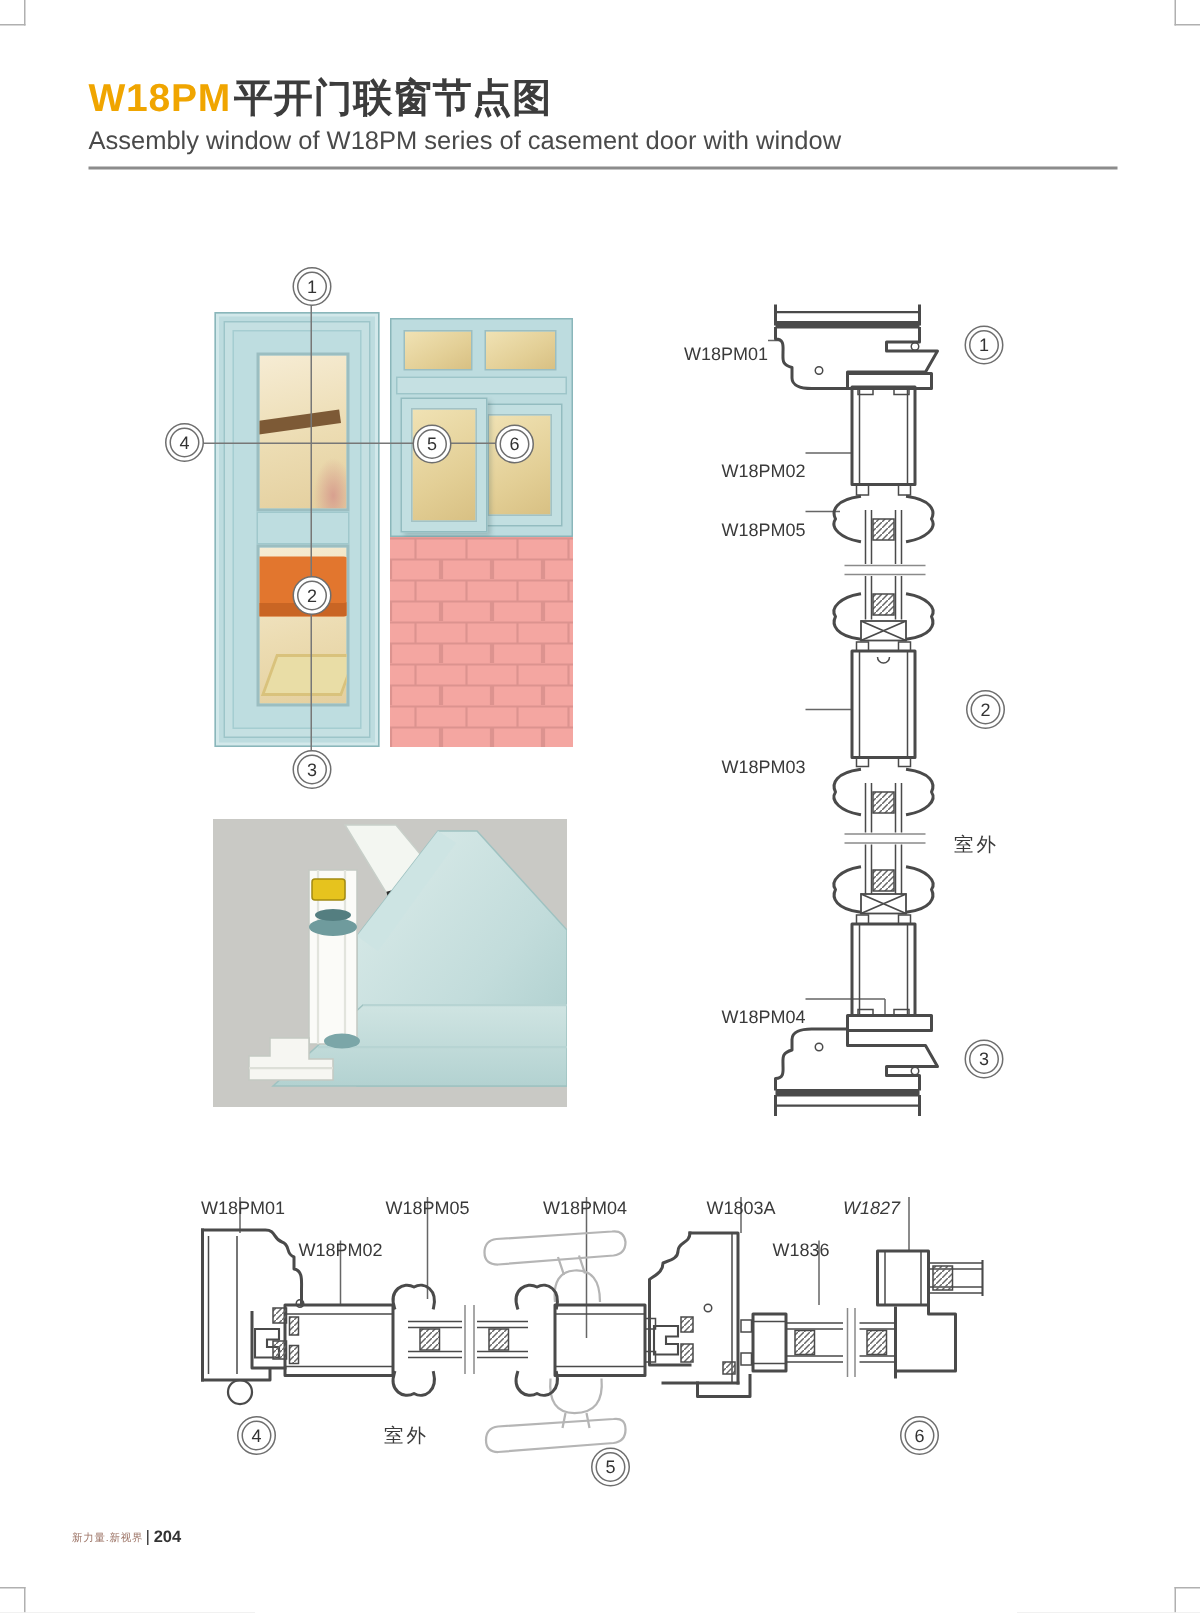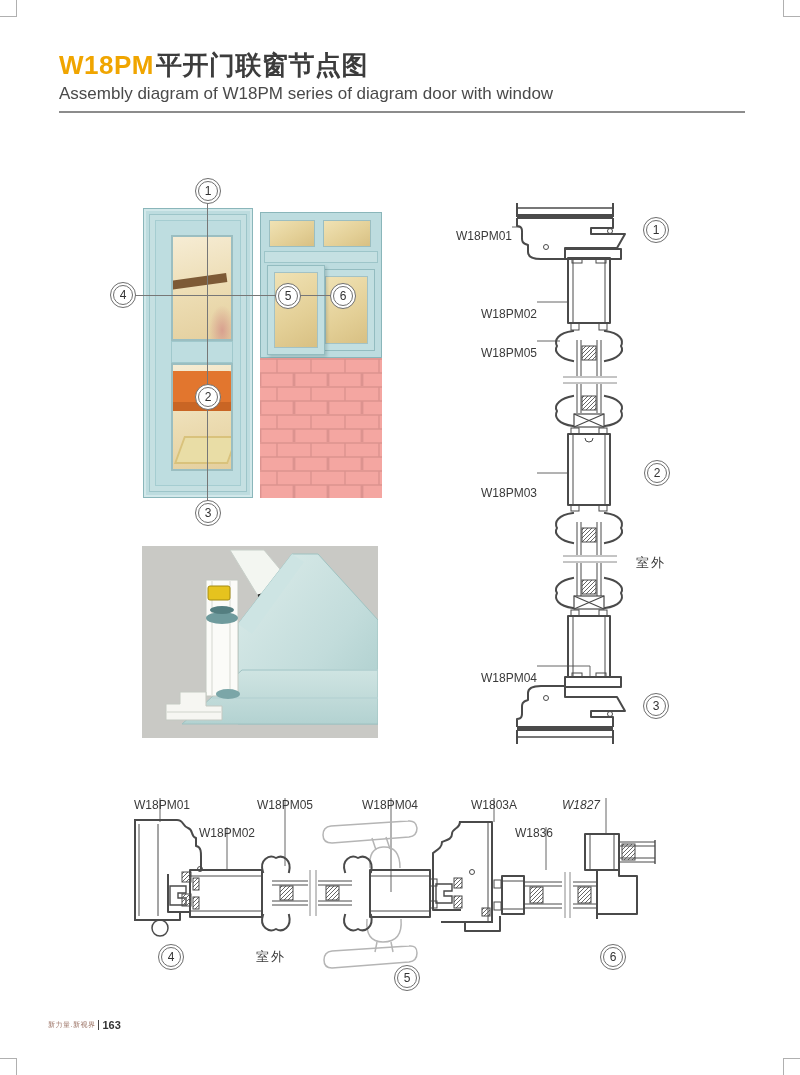--- a/index.html
+++ b/index.html
@@ -71,21 +71,21 @@
 <div class="page">
 
   <div class="crop tl"></div>
   <div class="crop tr"></div>
   <div class="crop bl"></div>
   <div class="crop br"></div>
 
   <div class="title">
     <span class="code">W18PM</span><span>平开门联窗节点图</span>
   </div>
-  <div class="subtitle">Assembly diagram of W18PM series of diagram door with window</div>
+  <div class="subtitle">Assembly window of W18PM series of casement door with window</div>
   <div class="rule"></div>
 
   <div class="illus">
     <div class="door">
       <div class="door-m1"></div>
       <div class="door-m2"></div>
       <div class="door-glass top">
         <div class="shelf"></div>
         <div class="plant"></div>
       </div>
@@ -329,21 +329,21 @@
     </g>
 
     <g stroke="#8a8a8a" stroke-width="1" fill="none">
       <path d="M190,90 V136 M196,90 V136 M445,92 V138 M450,92 V138"></path>
     </g>
   </svg>
 
   <div class="lbl lbl-r" style="left:432px;top:217px;">W18PM01</div>
   <div class="lbl lbl-r" style="left:457px;top:295px;">W18PM02</div>
   <div class="lbl lbl-r" style="left:457px;top:334px;">W18PM05</div>
-  <div class="lbl lbl-r" style="left:457px;top:474px;">W18PM03</div>
+  <div class="lbl lbl-r" style="left:457px;top:492px;">W18PM03</div>
   <div class="lbl lbl-r" style="left:457px;top:659px;">W18PM04</div>
   <div class="outdoor" style="left:636px;top:554px;">室外</div>
 
   <div class="lbl" style="left:134px;top:786px;">W18PM01</div>
   <div class="lbl" style="left:199px;top:814px;">W18PM02</div>
   <div class="lbl" style="left:257px;top:786px;">W18PM05</div>
   <div class="lbl" style="left:362px;top:786px;">W18PM04</div>
   <div class="lbl" style="left:471px;top:786px;">W1803A</div>
   <div class="lbl" style="left:515px;top:814px;">W1836</div>
   <div class="lbl" style="left:562px;top:786px;font-style:italic;">W1827</div>
@@ -383,16 +383,16 @@
   <div class="callout" style="left:394px;top:965px;">
       <span class="ring">5</span>
     </div>
   <div class="callout" style="left:600px;top:944px;">
       <span class="ring">6</span>
     </div>
 
   <div class="footer">
     <span class="slog">新力量.新视界</span>
     <span class="sep"></span>
-    <span class="pg">163</span>
+    <span class="pg">204</span>
   </div>
 
 </div>
 
 </body></html>

